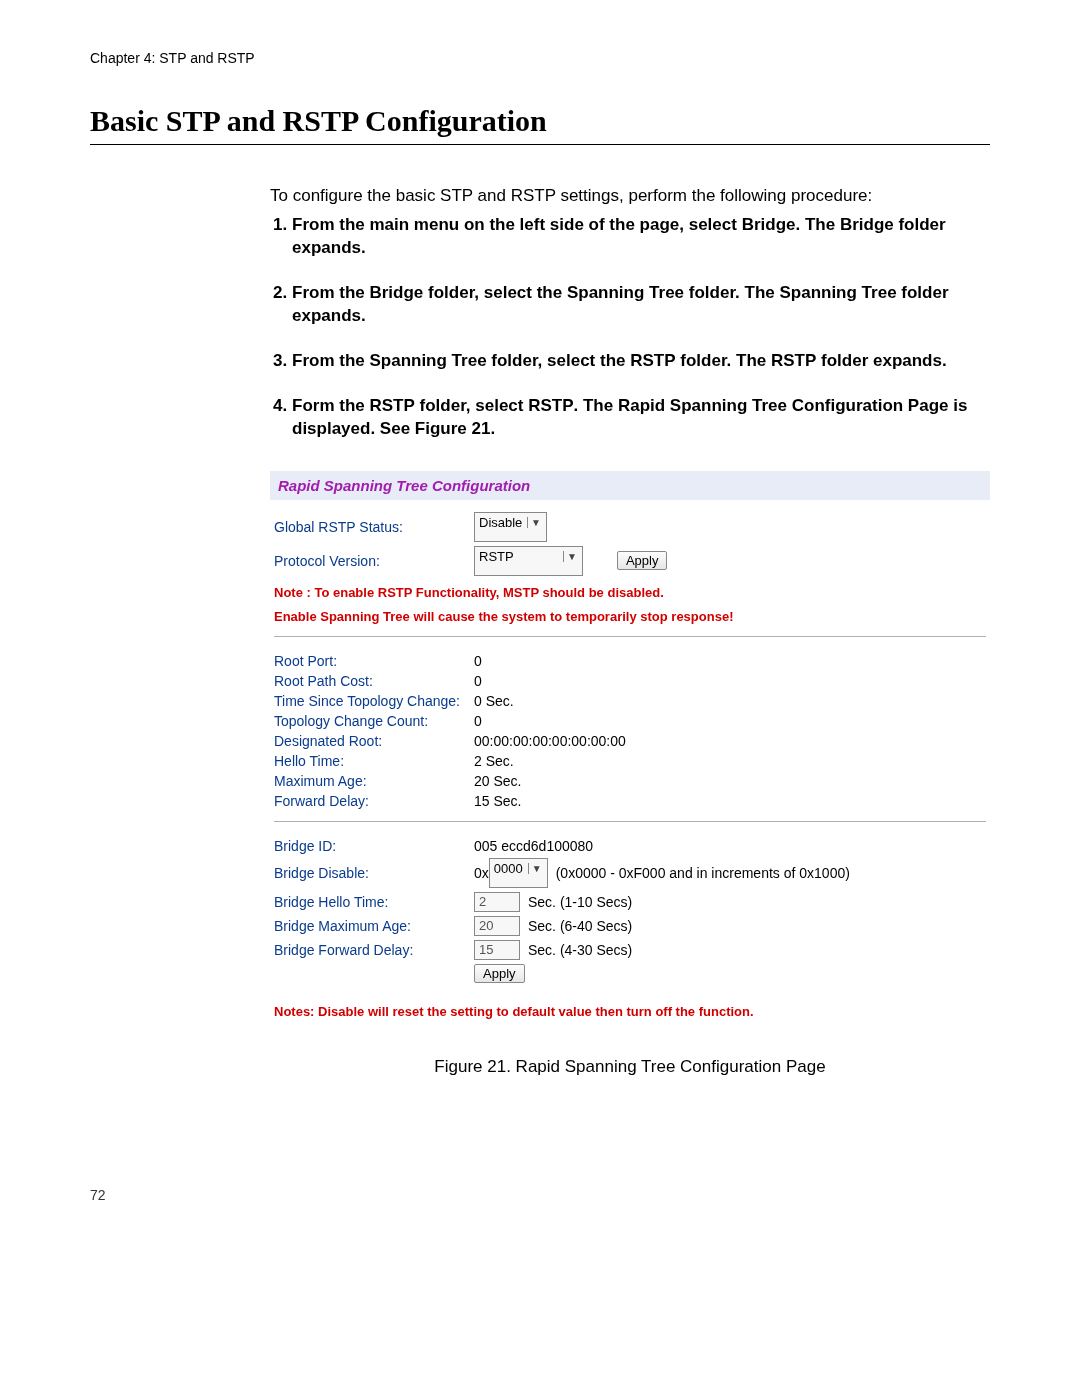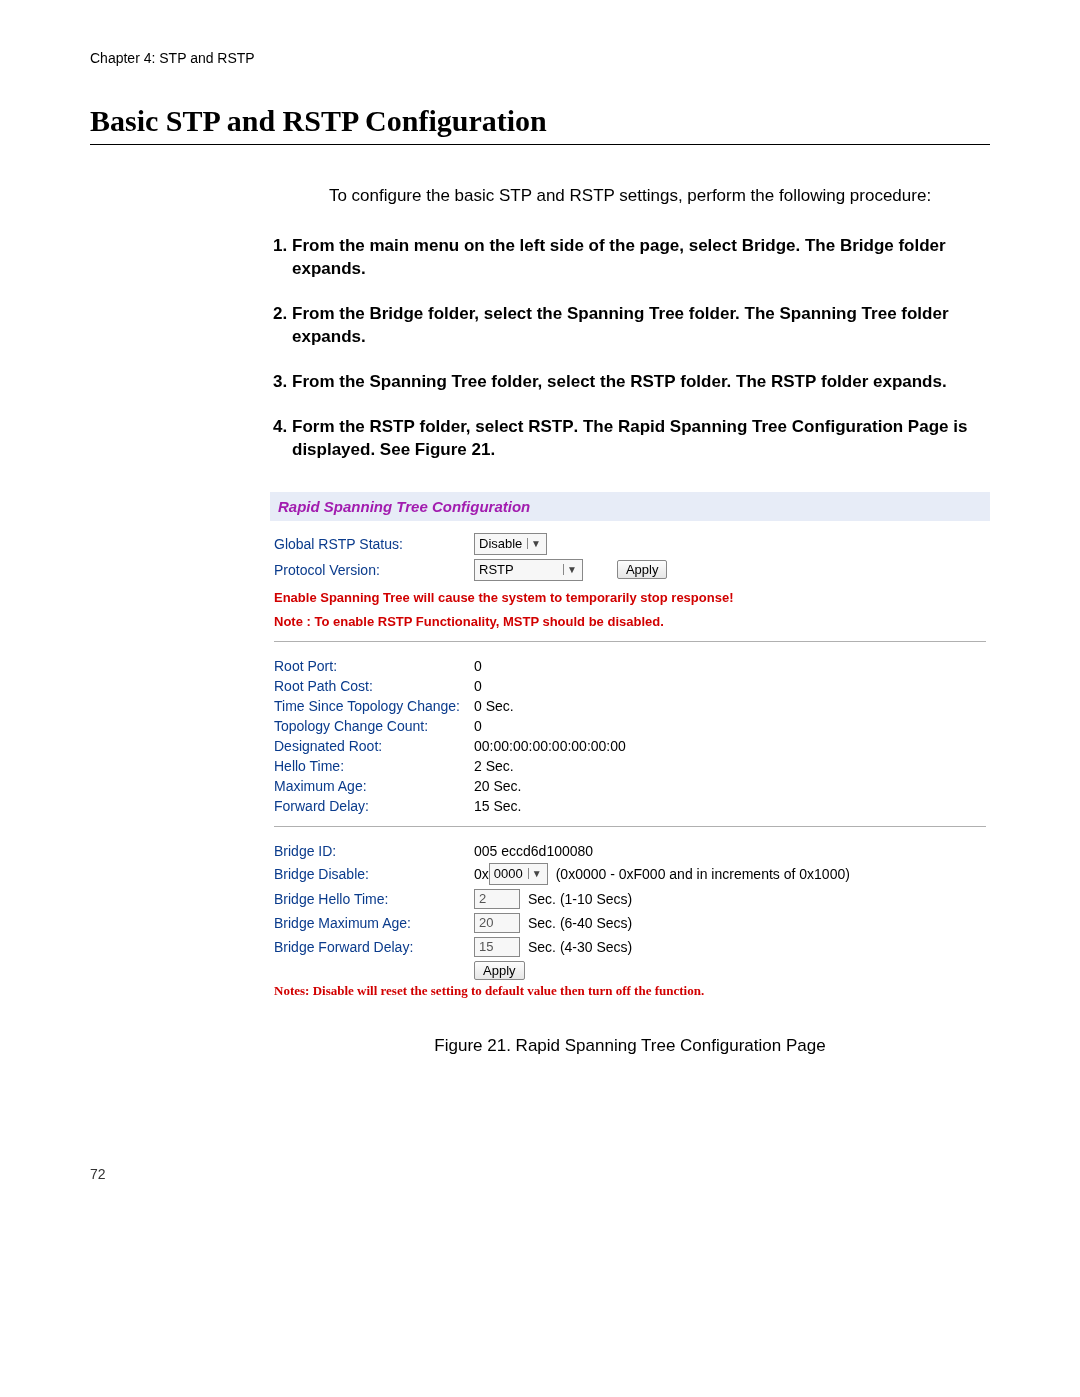--- a/index.html
+++ b/index.html
@@ -29,22 +29,21 @@
     border: none;
     border-top: 1px solid #000;
     margin: 0 0 40px 0;
   }
   .body-text {
     margin-left: 180px;
     font-size: 17px;
     line-height: 1.35;
   }
   .intro {
-    margin-bottom: 27px;
-    text-align: center;
+    margin-bottom: 6px;
   }
   ol.steps {
     padding-left: 22px;
     margin: 0;
     font-weight: bold;
   }
   ol.steps li {
     margin-bottom: 22px;
   }
   .figure-wrap {
@@ -94,21 +93,21 @@
     border-top: 1px solid #b0b0b0;
     margin: 10px 0 14px 0;
   }
   .select {
     display: inline-flex;
     align-items: center;
     border: 1px solid #888;
     background: #f7f7f7;
     height: 20px;
     font-size: 13px;
-    padding: 0 2px 0 4px;
+    padding: 0 2px 8px 4px;
   }
   .select .sel-text {
     min-width: 44px;
     display: inline-block;
   }
   .select.wide .sel-text { min-width: 80px; }
   .select.tiny .sel-text { min-width: 30px; }
   .select .tri {
     border-left: 1px solid #888;
     padding: 0 3px;
@@ -194,22 +193,22 @@
         <div class="row">
           <span class="lbl">Protocol Version:</span>
           <span class="select wide">
             <span class="sel-text">RSTP</span>
             <span class="tri">▼</span>
           </span>
           <span style="width:34px;"></span>
           <span class="btn">Apply</span>
         </div>
 
+        <div class="note-red">Note : To enable RSTP Functionality, MSTP should be disabled.</div>
         <div class="note-red">Enable Spanning Tree will cause the system to temporarily stop response!</div>
-        <div class="note-red">Note : To enable RSTP Functionality, MSTP should be disabled.</div>
 
         <hr class="sep">
 
         <div class="row">
           <span class="lbl">Root Port:</span>
           <span class="val">0</span>
         </div>
         <div class="row">
           <span class="lbl">Root Path Cost:</span>
           <span class="val">0</span>
@@ -272,21 +271,21 @@
           <span class="lbl">Bridge Forward Delay:</span>
           <input class="txt" value="15" style="">
           <span class="hint">Sec. (4-30 Secs)</span>
         </div>
 
         <div class="row">
           <span class="lbl"></span>
           <span class="btn">Apply</span>
         </div>
 
-        <div class="note-red" style="margin-top:0;font-family:Liberation Serif, serif;">Notes: Disable will reset the setting to default value then turn off the function.</div>
+        <div class="note-red" style="margin-top:18px;">Notes: Disable will reset the setting to default value then turn off the function.</div>
       </div>
     </div>
 
     <div class="figure-caption">Figure 21. Rapid Spanning Tree Configuration Page</div>
   </div>
 
   <div class="page-number">72</div>
 </div>
 
 </body></html>

